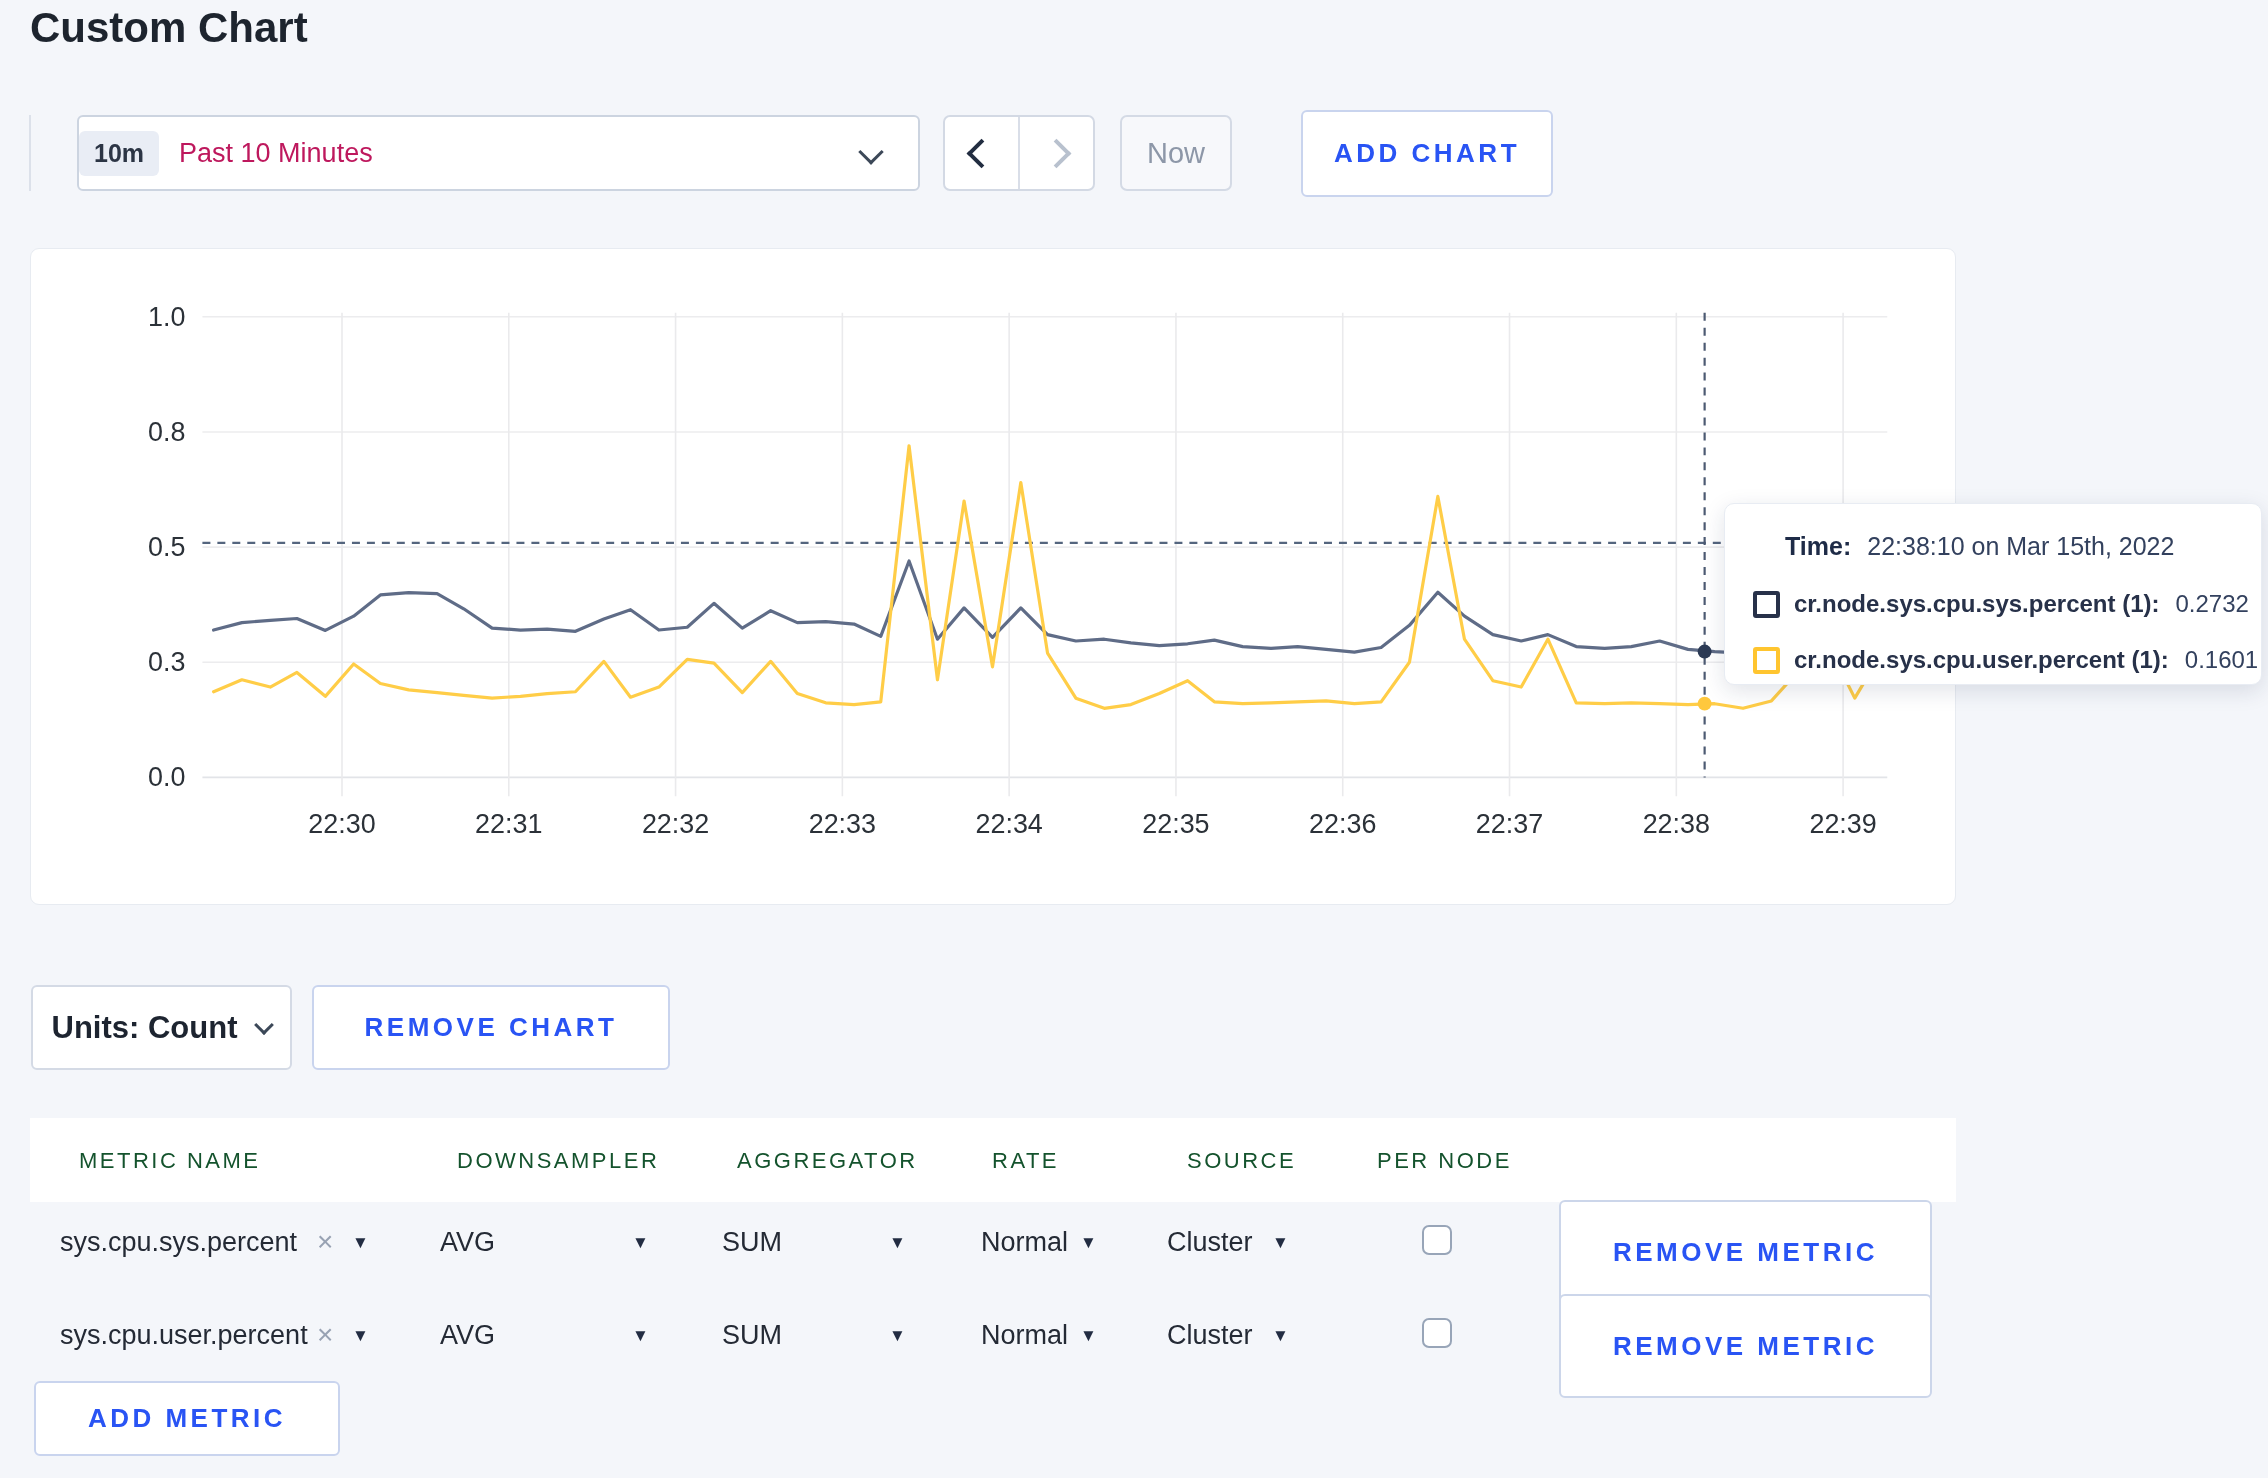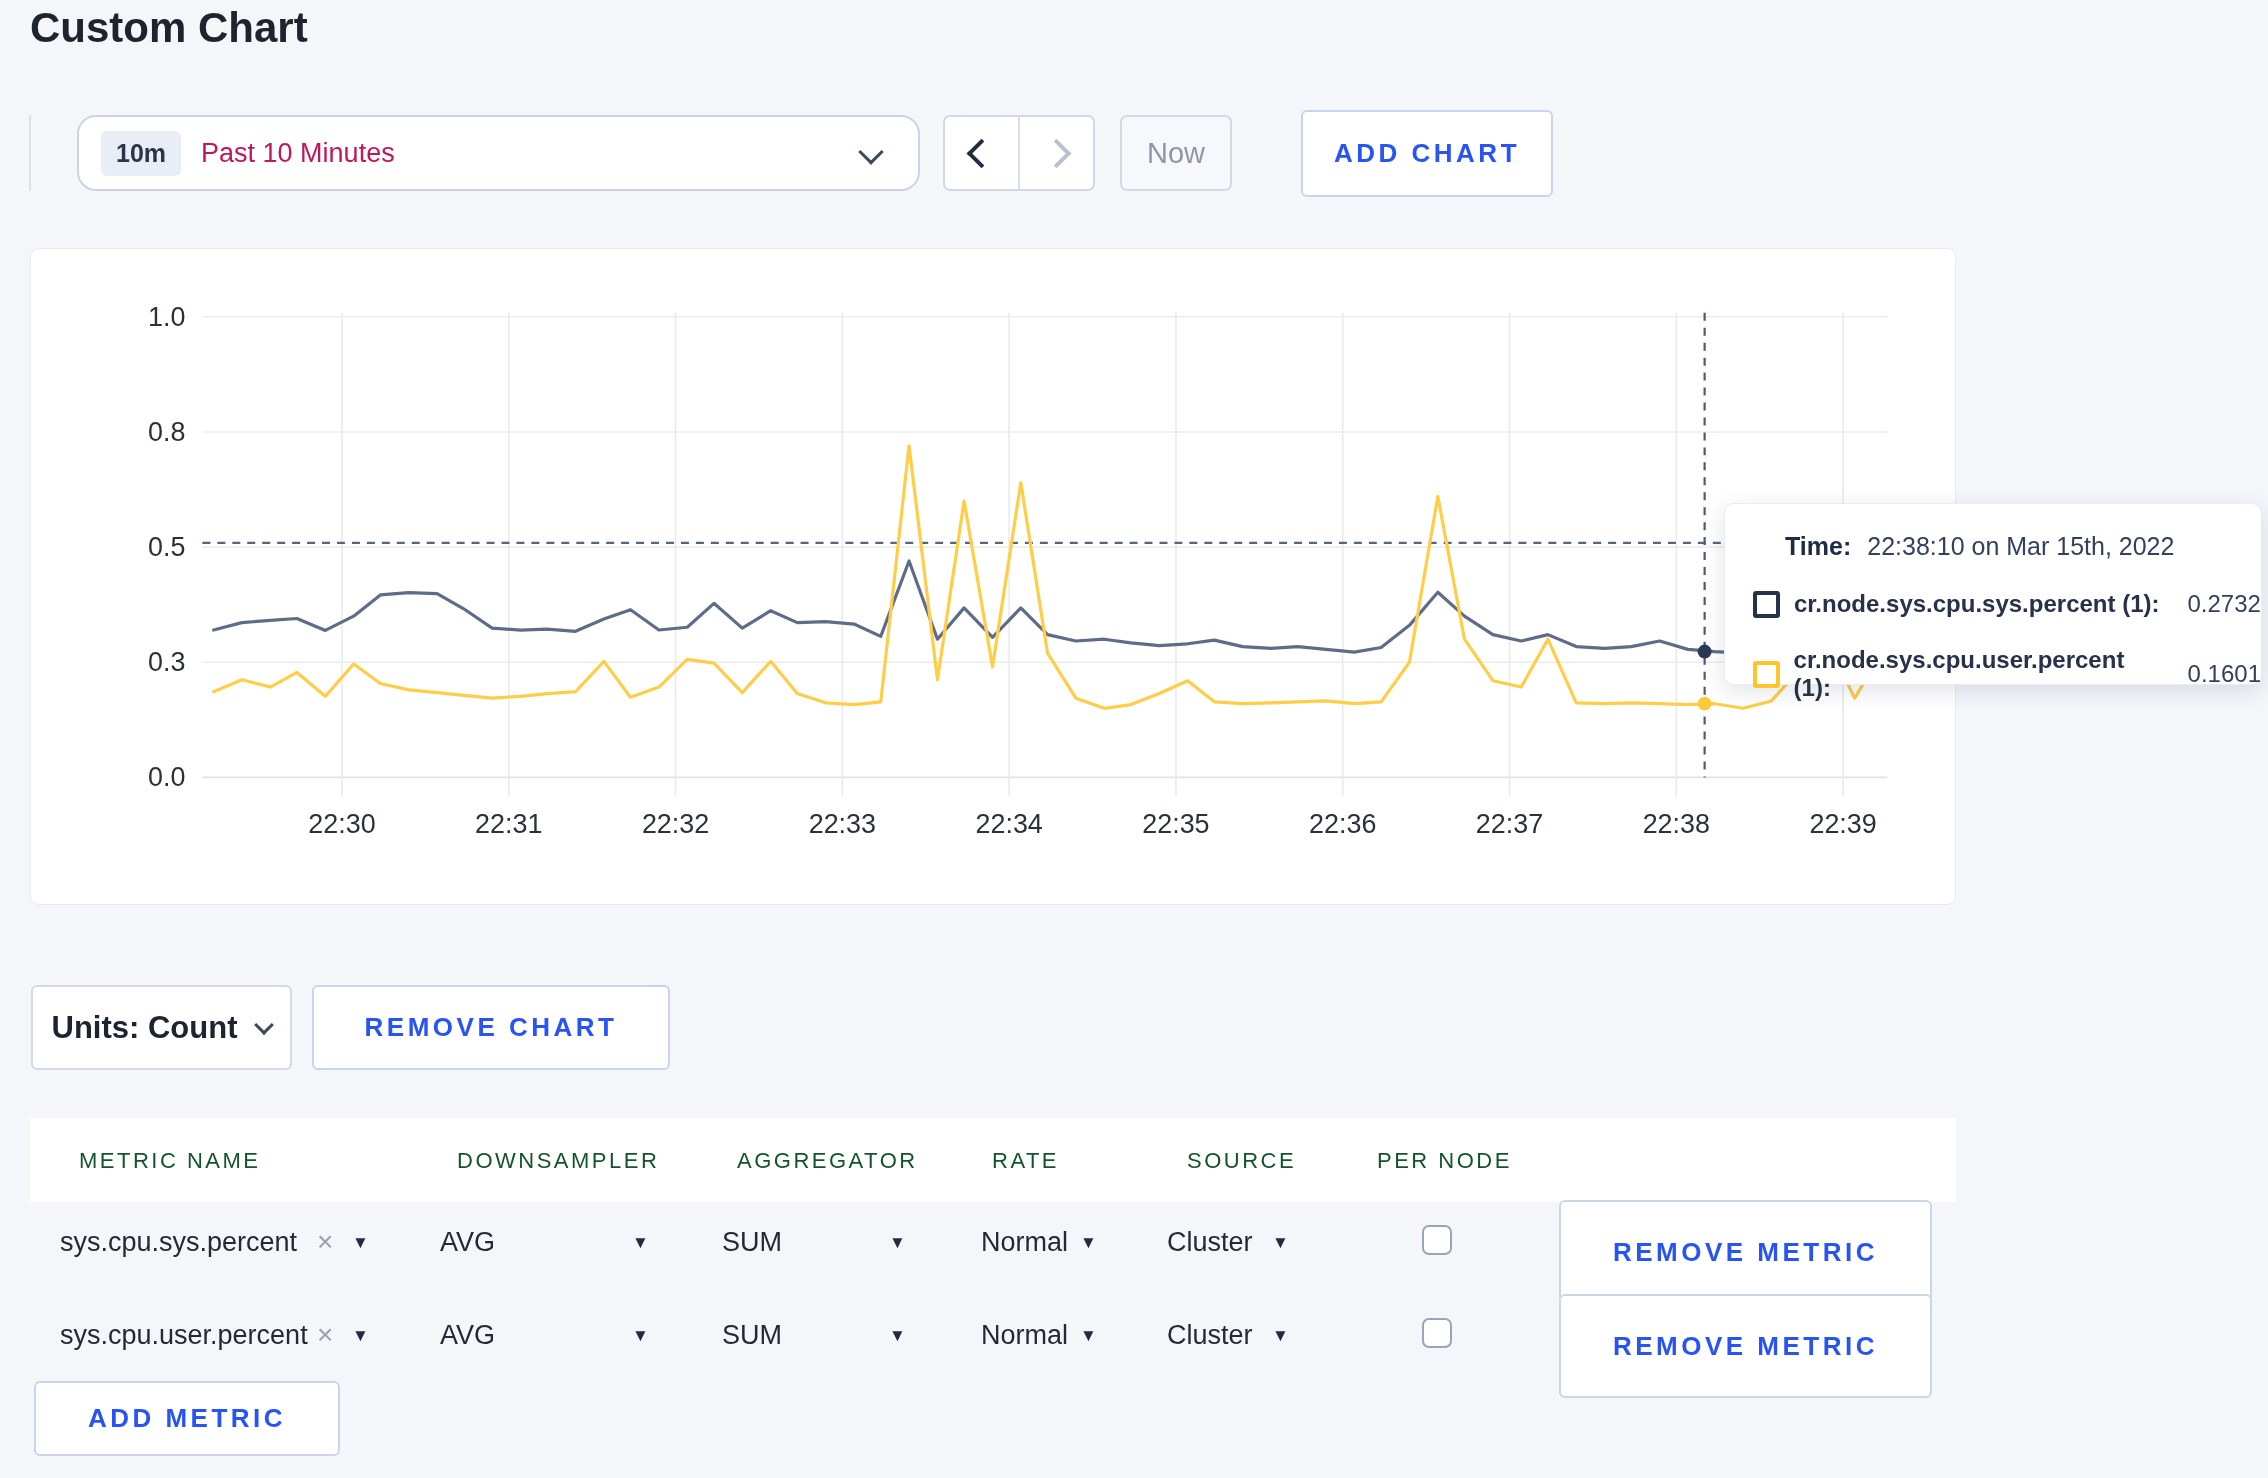--- a/index.html
+++ b/index.html
@@ -5,22 +5,22 @@
   html,body{margin:0;padding:0;}
   .page{position:relative;width:2268px;height:1478px;background:#f4f6fa;
         font-family:"Liberation Sans",sans-serif;overflow:hidden;color:#242a35;}
 
   
   .page-title{position:absolute;left:30px;top:4px;font-size:42px;font-weight:700;color:#1d242e;}
 
   
   .left-rule{position:absolute;left:29px;top:115px;width:2px;height:76px;background:#dce1ea;}
   .time-select{position:absolute;left:77px;top:115px;width:843px;height:76px;background:#fff;
-      border:2px solid #ccd4e0;border-radius:19px;box-sizing:border-box;display:flex;align-items:center;
-      padding-left:22px;cursor:pointer;}
+      border:2px solid #ccd4e0;border-radius:6px;box-sizing:border-box;display:flex;align-items:center;
+      cursor:pointer;}
   .range-badge{background:#e9edf5;border-radius:6px;padding:8px 15px;font-size:25px;font-weight:700;color:#2c3545;}
   .range-label{margin-left:20px;font-size:27px;color:#be185d;}
   .chev{display:inline-block;border-right:3.5px solid #3c4858;border-bottom:3.5px solid #3c4858;}
   .chev.down{width:15px;height:15px;transform:rotate(45deg);}
   .chev.left{width:17px;height:17px;transform:rotate(135deg);border-width:4px;border-color:#222d41;}
   .chev.right{width:17px;height:17px;transform:rotate(-45deg);border-width:4px;border-color:#b8c1ce;}
   .time-select .chev.down{position:absolute;right:38px;top:26px;}
   .arrow-group{position:absolute;left:943px;top:115px;width:152px;height:76px;background:#fff;
       border:2px solid #d3d9e4;border-radius:7px;box-sizing:border-box;display:flex;}
   .arrow-cell{flex:1;display:flex;align-items:center;justify-content:center;cursor:pointer;}
@@ -40,21 +40,21 @@
 
   
   .tooltip{position:absolute;left:1724px;top:503px;width:536px;height:180px;background:#fff;
       border:1px solid #e8ecf3;border-radius:10px;box-shadow:0 6px 22px rgba(25,39,74,0.13);}
   .tt-time{position:absolute;left:60px;top:28px;font-size:25px;display:flex;align-items:center;}
   .tt-time .lbl{font-weight:700;color:#1e2b47;}
   .tt-time .val{margin-left:16px;color:#33415e;}
   .tt-row{position:absolute;left:28px;display:flex;align-items:center;font-size:24px;}
   .tt-row .swatch{width:19px;height:19px;border-radius:3px;border:4px solid #273149;box-sizing:content-box;}
   .tt-row .lbl{margin-left:14px;font-weight:700;color:#273149;}
-  .tt-row .val{margin-left:28px;color:#33415e;}
+  .tt-row .val{margin-left:16px;color:#33415e;}
 
   
   .units-select{position:absolute;left:31px;top:985px;width:261px;height:85px;background:#fff;
       border:2px solid #d4dae5;border-radius:6px;box-sizing:border-box;display:flex;align-items:center;
       justify-content:center;cursor:pointer;}
   .units-select .txt{font-size:31px;font-weight:700;color:#1d2430;}
   .units-select .chev{width:11px;height:11px;border-width:3px;margin-left:20px;margin-top:-6px;border-color:#3c4858;}
   .remove-chart{position:absolute;left:312px;top:985px;width:358px;height:85px;}
 
   

